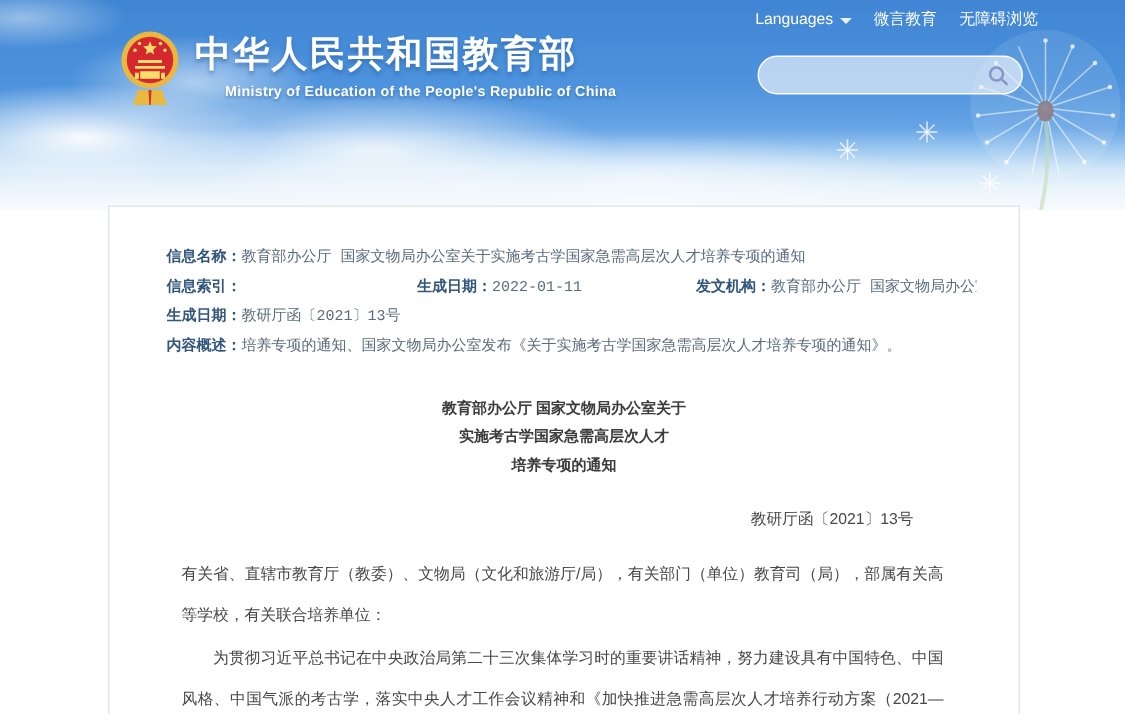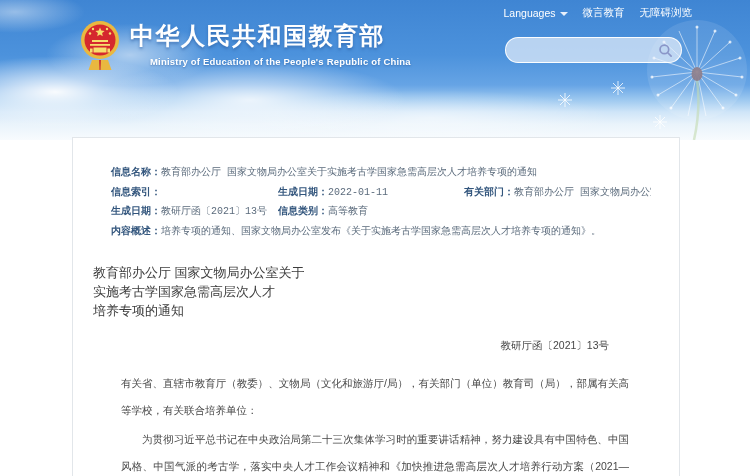--- a/index.html
+++ b/index.html
@@ -56,21 +56,21 @@
     background:#ffffff; border:1px solid #e2e6ea;
   }
   .meta { padding:25px 28px 0 38px; font-size:10px; color:#5b6b7c; }
   .meta-row { display:flex; line-height:19.5px; white-space:nowrap;font-family:Liberation Mono, monospace; }
   .lbl { font-weight:bold; color:#33567d; flex:0 0 auto; }
   .val { color:#5b6b7c; }
   .cell { display:flex; overflow:hidden; }
   .c1 { width:167px; flex:0 0 auto; }
   .c2 { width:186px; flex:0 0 auto; }
   .c3 { flex:1; }
-  .doc-title { margin:22px 20px 0; font-size:13px; font-weight:normal; color:#3c3c3c; line-height:19px; }
+  .doc-title { margin:22px 20px 0; text-align:center; font-size:10px; font-weight:bold; color:#3c3c3c; line-height:19px; }
   .doc-title span { display:block; }
   .doc-number { margin-top:19px; text-align:right; padding-right:70px; font-size:10.5px; color:#474747; }
   .doc-body { margin-top:17px; padding:0 50px 0 48px; font-size:10.5px; color:#474747; line-height:27px; text-align:justify; }
   .doc-body p { margin:0; }
   .p-indent { text-indent:2em; margin-top:2px !important; }
 </style>
 </head>
 <body>
 
 <div class="page">
@@ -182,32 +182,28 @@
       </div>
       <div class="meta-row">
         <span class="cell c1">
           <span class="lbl">信息索引：</span>
         </span>
         <span class="cell c2">
           <span class="lbl">生成日期：</span>
           <span class="val">2022-01-11</span>
         </span>
         <span class="cell c3">
-          <span class="lbl">有关部门：</span>
+          <span class="lbl">发文机构：</span>
           <span class="val">教育部办公厅 国家文物局办公室</span>
         </span>
       </div>
       <div class="meta-row">
         <span class="cell c1">
           <span class="lbl">生成日期：</span>
           <span class="val">教研厅函〔2021〕13号</span>
-        </span>
-        <span class="cell c3">
-          <span class="lbl">信息类别：</span>
-          <span class="val">高等教育</span>
         </span>
       </div>
       <div class="meta-row">
         <span class="lbl">内容概述：</span>
         <span class="val">培养专项的通知、国家文物局办公室发布《关于实施考古学国家急需高层次人才培养专项的通知》。</span>
       </div>
     </div>
 
     <h1 class="doc-title">
       <span>教育部办公厅 国家文物局办公室关于</span>

